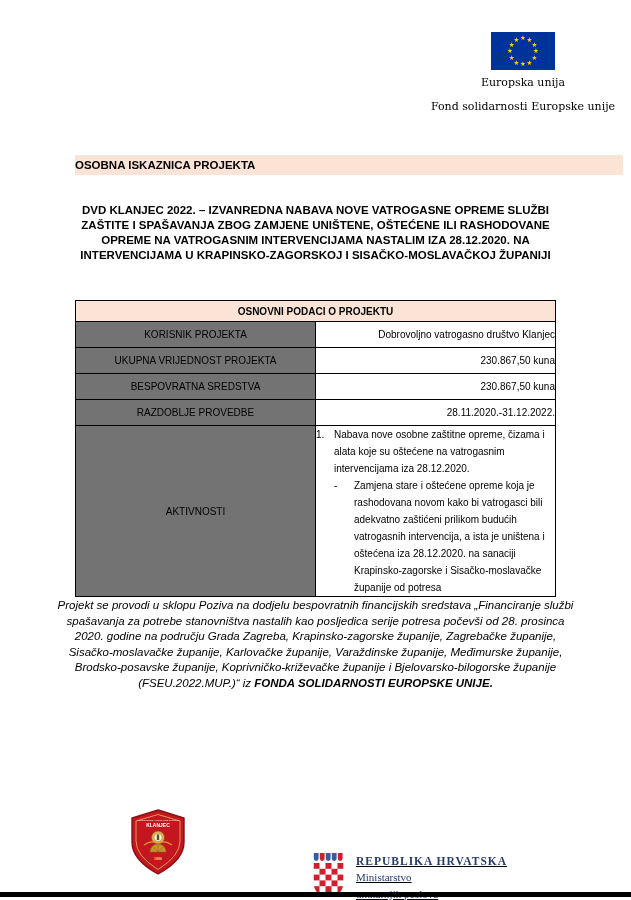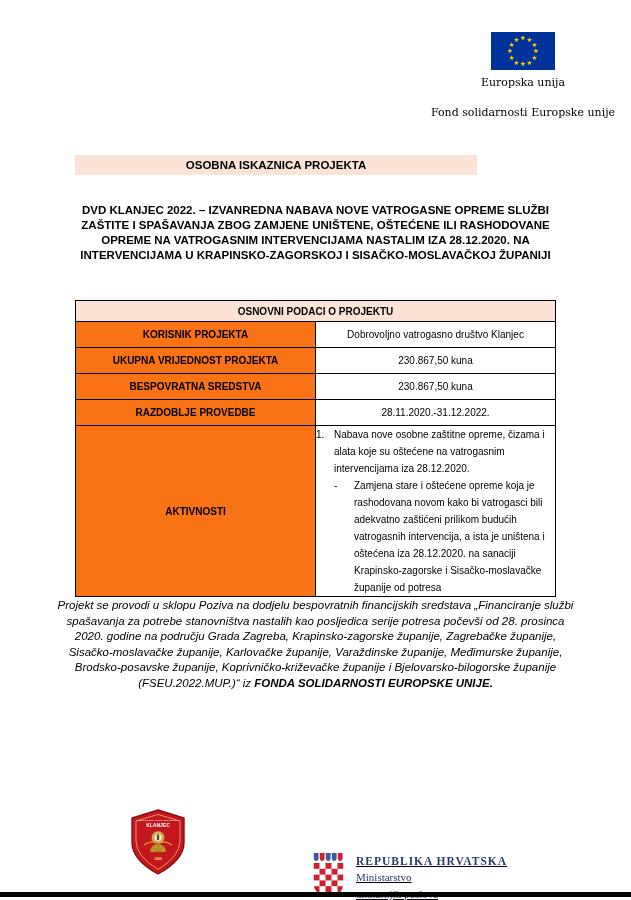--- a/index.html
+++ b/index.html
@@ -4,44 +4,44 @@
 <style>
   html,body { margin:0; padding:0; background:#fff; }
   .page {
     position:relative; width:631px; height:900px; background:#ffffff;
     font-family:"Liberation Sans", sans-serif; color:#000; overflow:hidden;
   }
 
   
   .eu-block { position:absolute; left:420px; top:32px; width:206px; text-align:center; }
   .eu-flag { display:block; margin:0 auto; width:64px; height:38px; }
-  .eu-line { font-family:"DejaVu Serif", serif; font-size:11px; line-height:14px; margin-top:16px; }
+  .eu-line { font-family:"DejaVu Serif", serif; font-size:11px; line-height:14px; margin-top:10px; }
   .eu-line:first-of-type { margin-top:6px; }
 
   
   .banner {
-    position:absolute; left:75px; top:155px; width:402px; box-sizing:border-box;
-    background:#fbe4d5; text-align:center; font-weight:bold; font-size:11.5px; padding:4px 0;
+    position:absolute; left:75px; top:155px; width:548px; box-sizing:border-box;
+    background:#fbe4d5; text-align:left; font-weight:bold; font-size:11.5px; padding:4px 0;
   }
 
   
   .project-title {
     position:absolute; left:60px; top:203px; width:511px;
     text-align:center; font-weight:bold; font-size:11.5px; line-height:15px;
   }
 
   
   .info-table {
     position:absolute; left:75px; top:300px; width:481px;
     border-collapse:collapse; font-size:10px; table-layout:fixed;
   }
   .info-table td { border:1px solid #000; padding:0; }
   .thead-cell { background:#fbe4d5; font-weight:bold; text-align:center; height:20px; vertical-align:middle; }
-  .label-cell { background:#f97316; font-weight:bold; text-align:center; height:25px; vertical-align:middle; width:179px; }
-  .value-cell { text-align:center; vertical-align:middle; }
+  .label-cell { background:#737373; font-weight:normal; text-align:center; height:25px; vertical-align:middle; width:179px; }
+  .value-cell { text-align:right; vertical-align:middle; }
   .activities-cell { vertical-align:top; padding:5px 4px 10px 27px; }
   .num-row { display:flex; line-height:17px; }
   .num { width:18px; flex:none; }
   .itext { flex:1; padding-right:2px; }
   .sub-row { display:flex; line-height:17px; padding-left:18px; }
   .dash { width:20px; flex:none; }
 
   
   .footer-note {
     position:absolute; left:55px; top:598px; width:521px;

